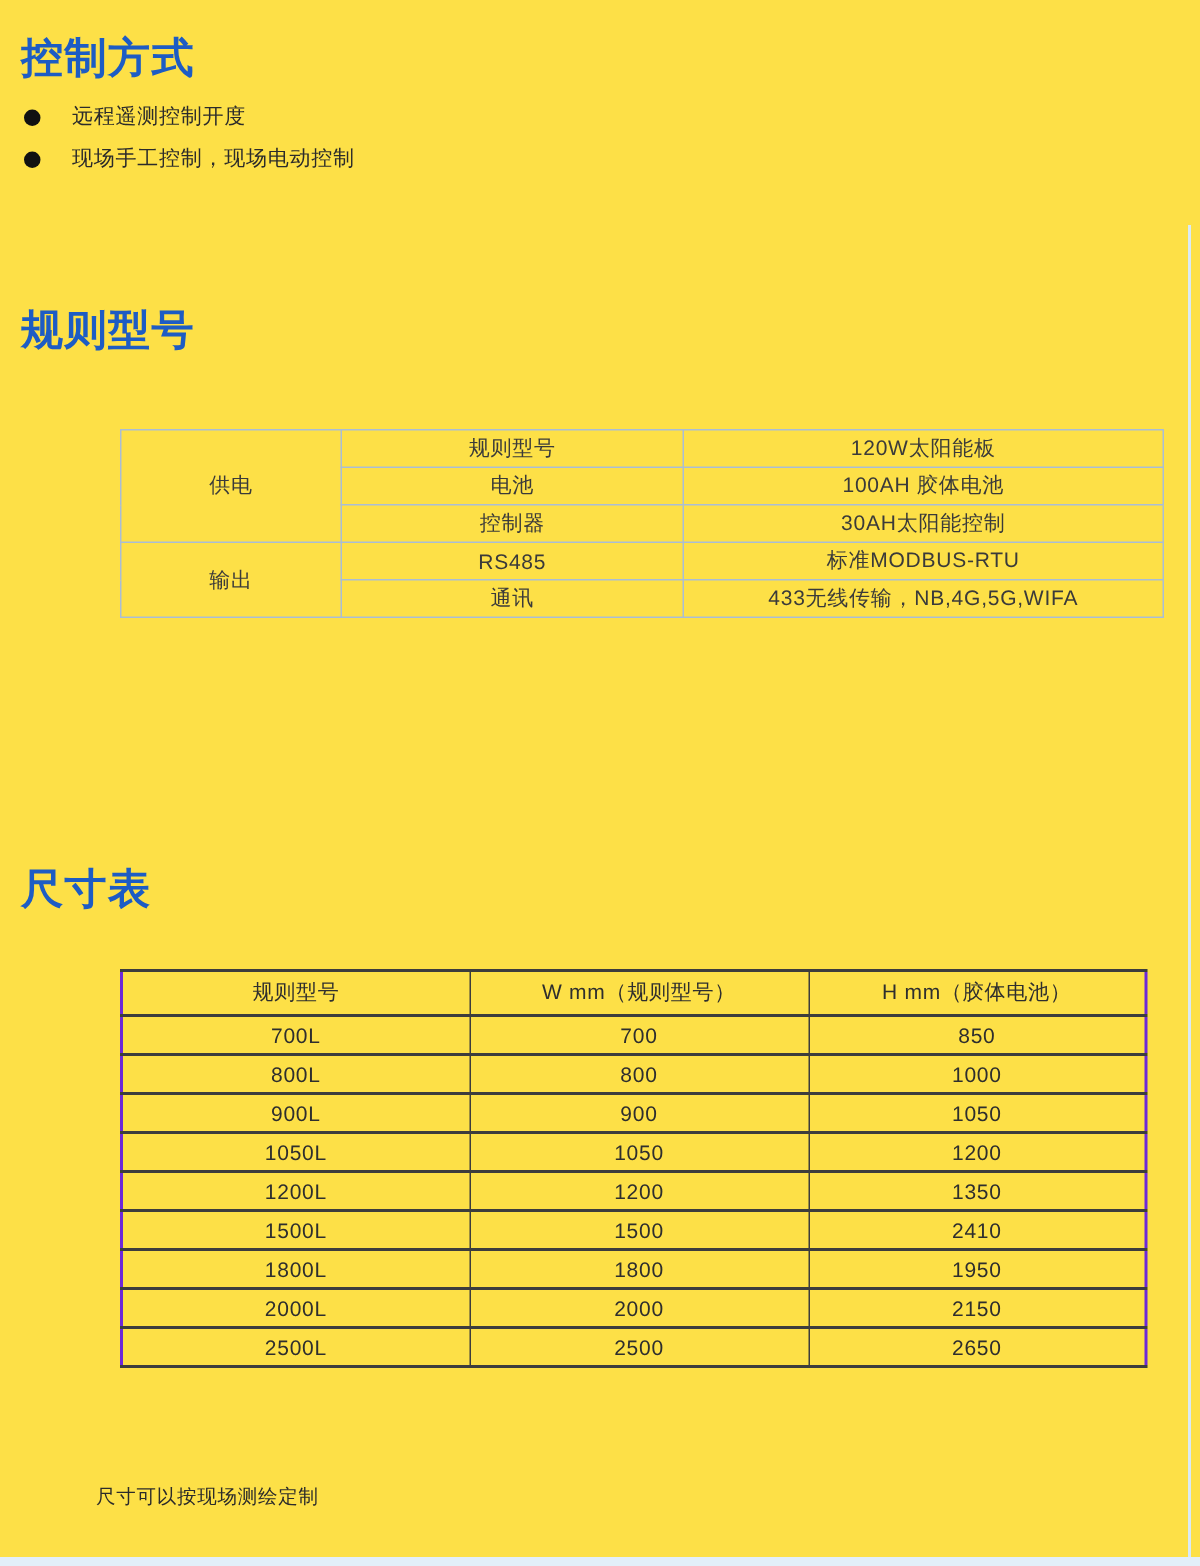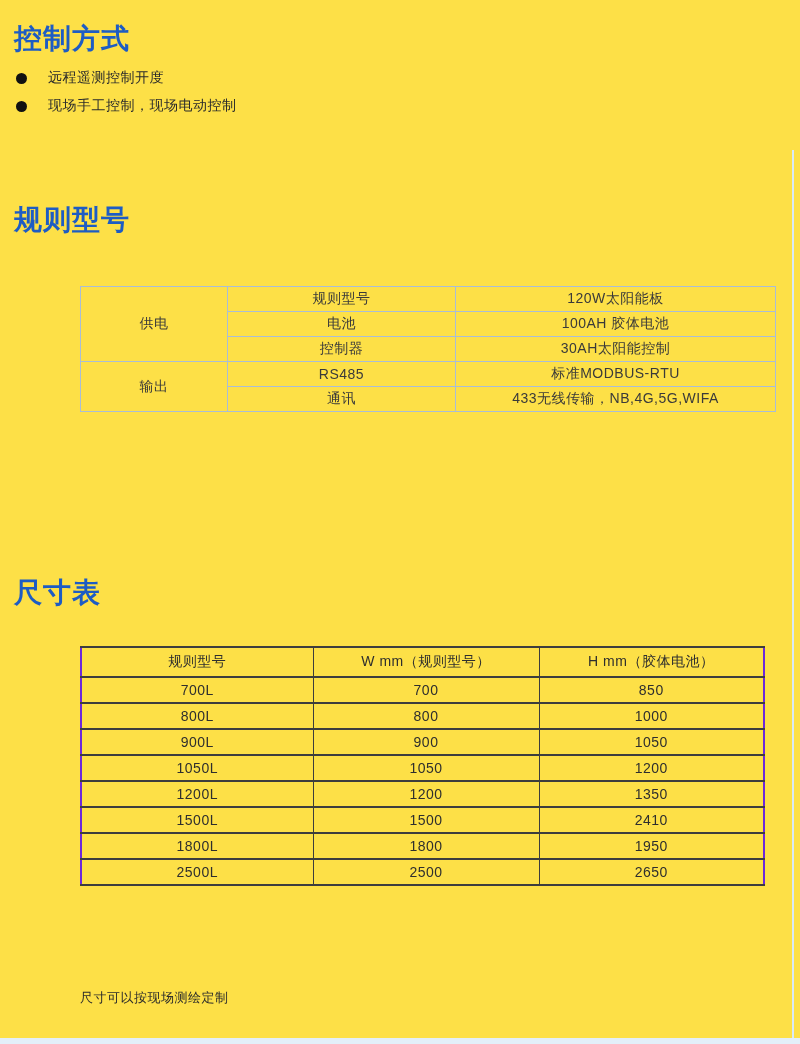--- a/index.html
+++ b/index.html
@@ -33,21 +33,21 @@
   
   .dim-table { position:absolute; left:80px; top:646px; width:683px; border:2px solid #6d28d9; }
   .dim-table th, .dim-table td {
     border:1px solid #3d3d3d; border-top-width:2px; border-bottom-width:2px;
     padding:0; text-align:center; vertical-align:middle;
     font-size:14px; color:#2e2e2e; font-weight:400; letter-spacing:0.5px;
   }
   .dim-table th { height:28px; }
   .dim-table td { height:24px; }
 
-  .note { position:absolute; left:80px; top:989px; font-size:13px; color:#2b2b2b; letter-spacing:0.5px; }
+  .note { position:absolute; left:64px; top:989px; font-size:13px; color:#2b2b2b; letter-spacing:0.5px; }
 
   .edge-line-right { position:absolute; top:150px; bottom:0; right:6px; width:2px; background:#d9eaf6; }
   .edge-strip-bottom { position:absolute; left:0; right:0; bottom:0; height:6px; background:#e3eff9; }
 </style>
 </head>
 <body>
 
 <div class="doc">
 
   <h2 class="section-title" id="title-control">控制方式</h2>
@@ -142,20 +142,25 @@
           <td>1500L</td>
           <td>1500</td>
           <td>2410</td>
         </tr>
         <tr>
           <td>1800L</td>
           <td>1800</td>
           <td>1950</td>
         </tr>
         <tr>
+          <td>2000L</td>
+          <td>2000</td>
+          <td>2150</td>
+        </tr>
+        <tr>
           <td>2500L</td>
           <td>2500</td>
           <td>2650</td>
         </tr>
       </tbody>
   </table>
 
   <div class="note">尺寸可以按现场测绘定制</div>
 
   <div class="edge-line-right"></div>

